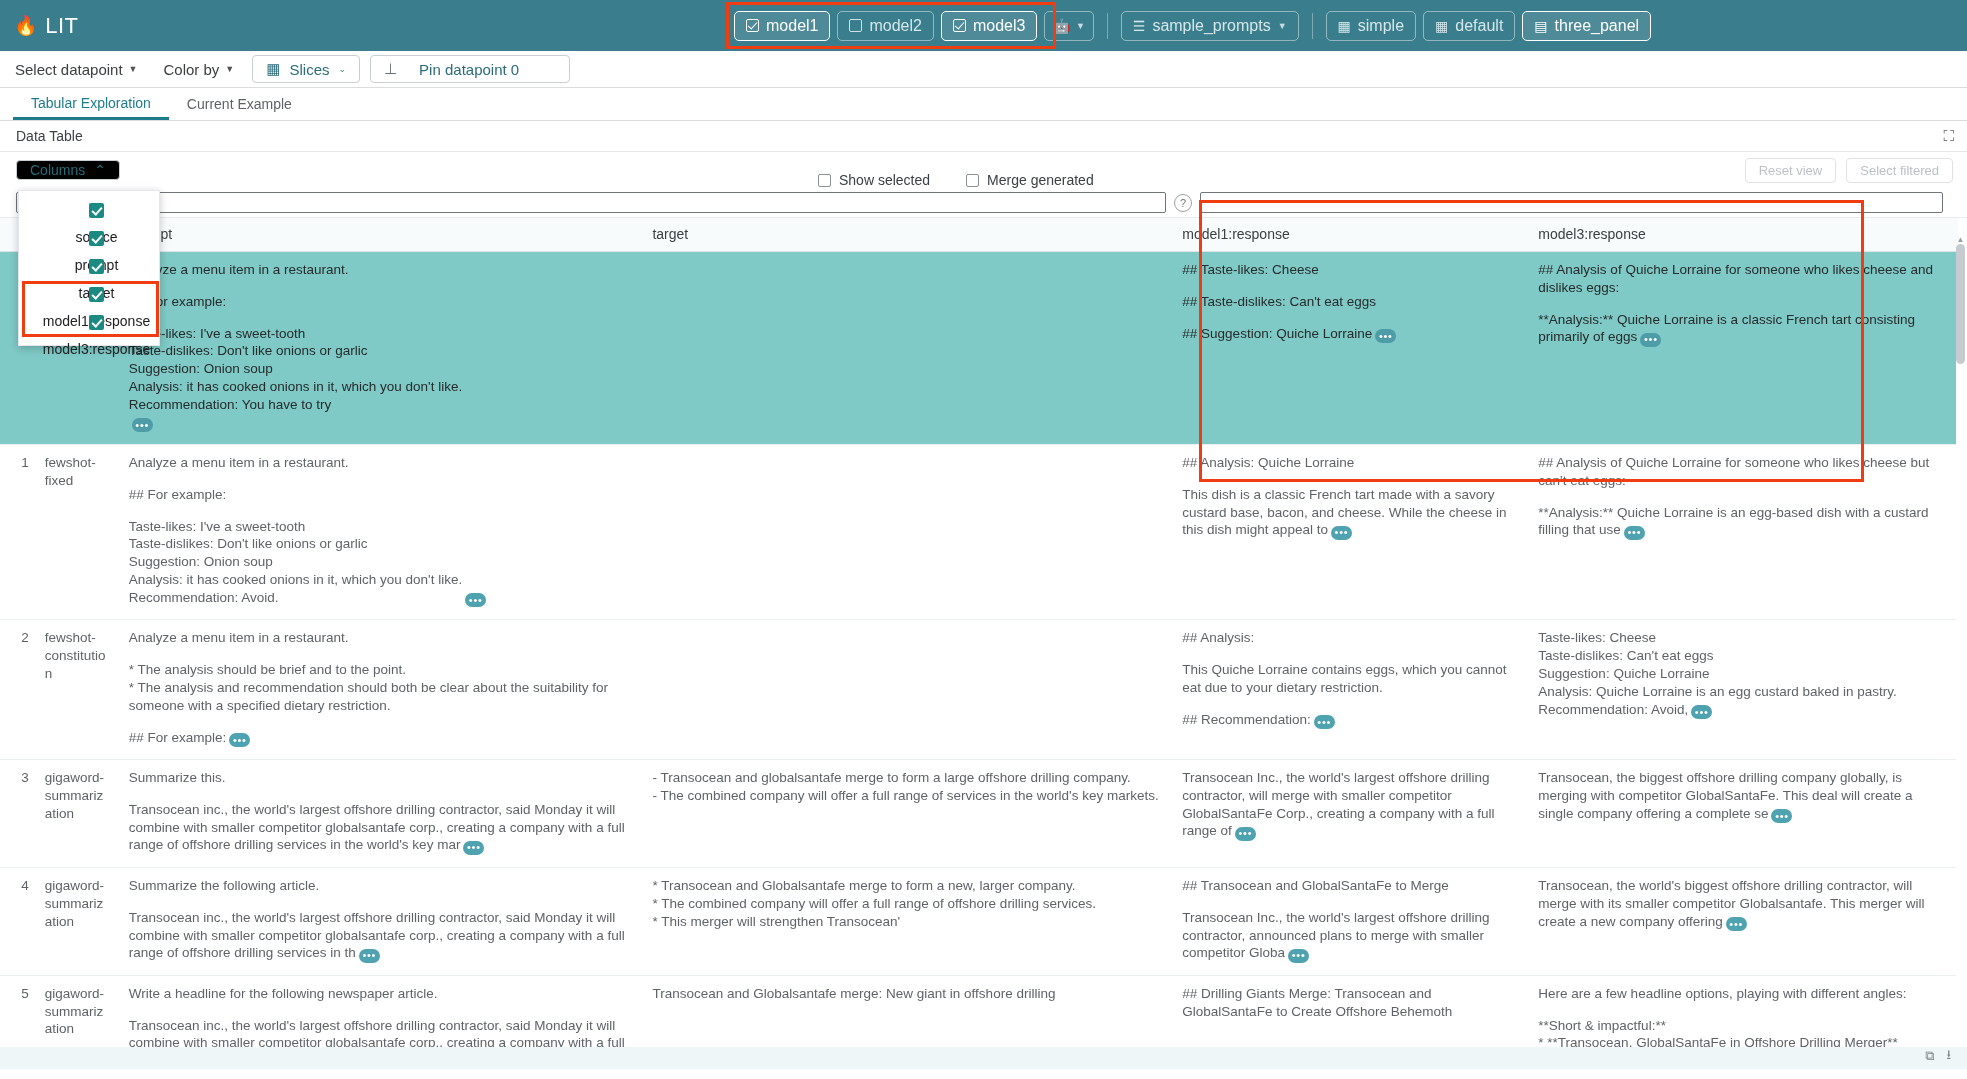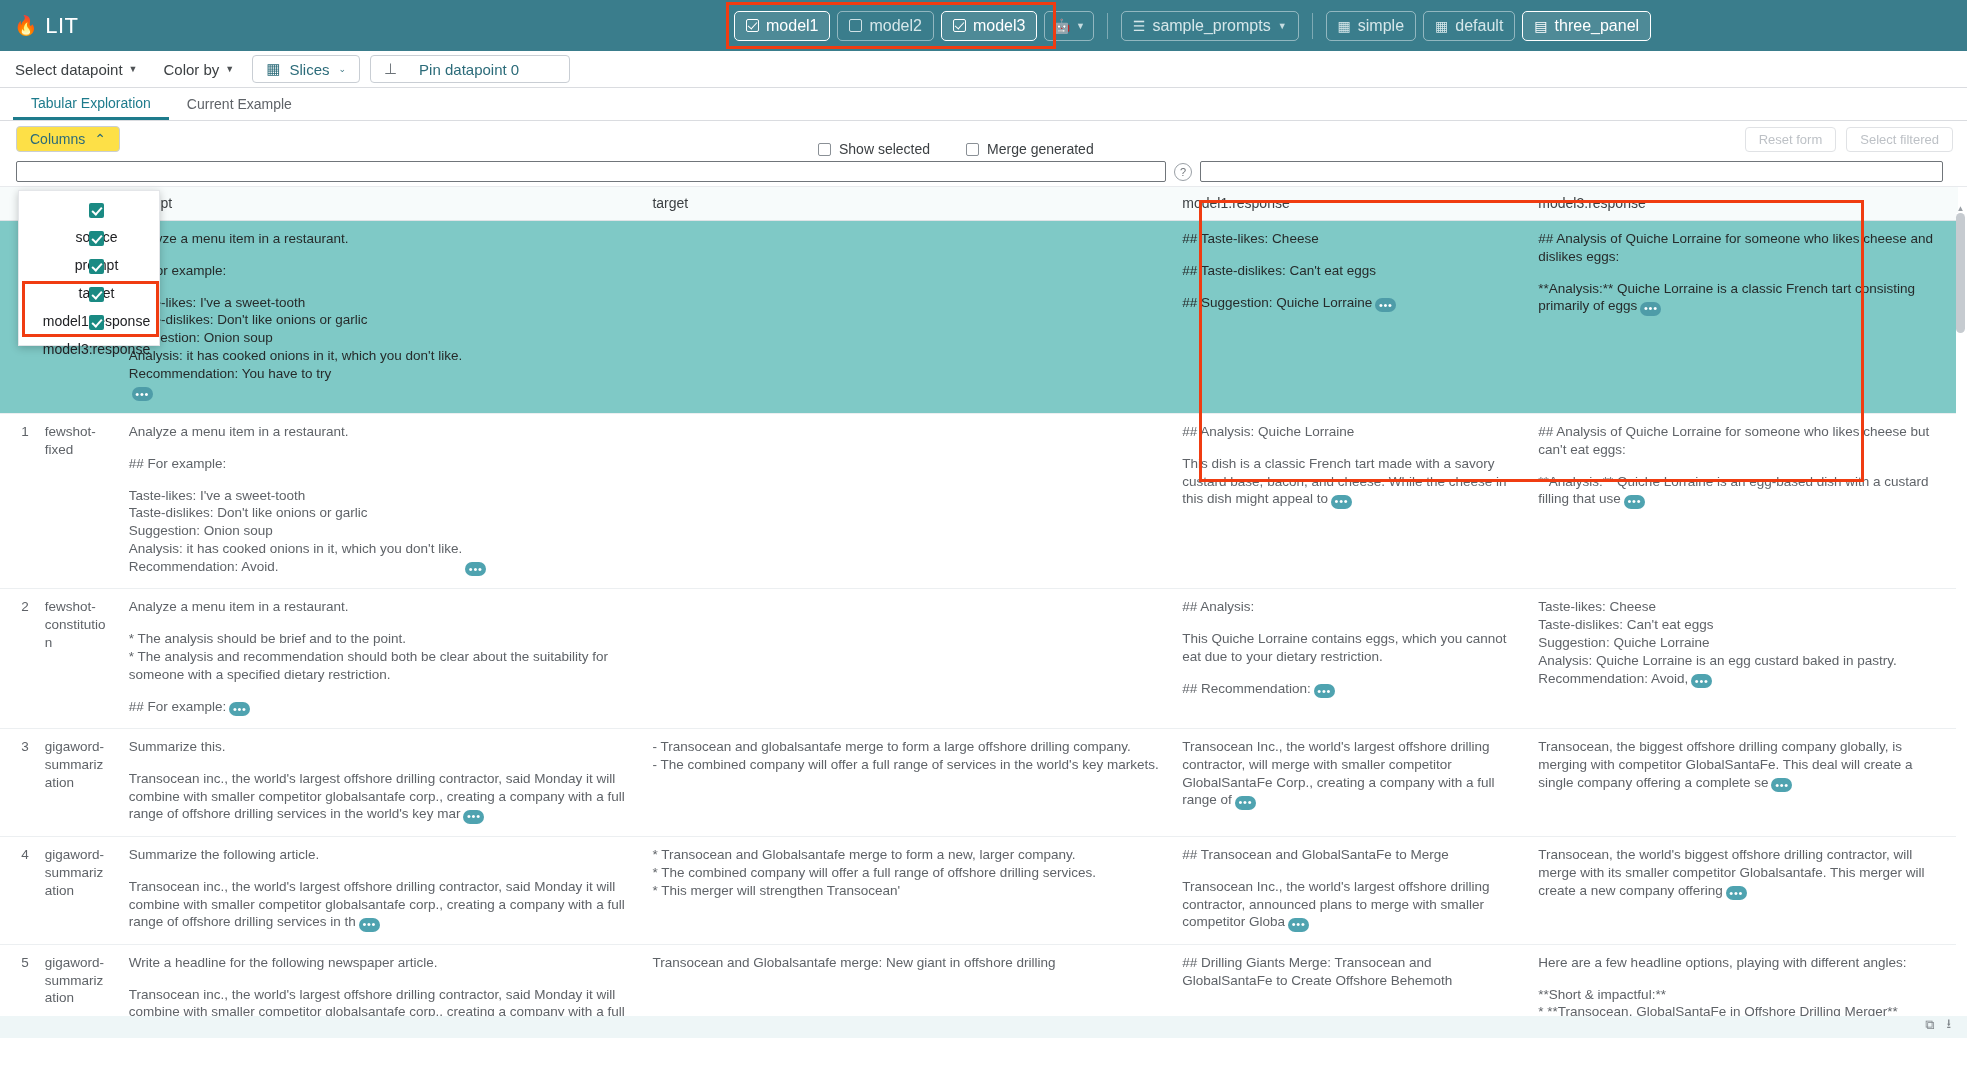--- a/index.html
+++ b/index.html
@@ -117,23 +117,23 @@
     font-size: 14px; color: #3c4043;
   }
   .expand { color: #5f6368; font-size: 15px; cursor: pointer; }
 
   .ctrlrow {
     height: 36px; display: flex; align-items: center;
     padding: 0 16px; position: relative;
   }
   .colbtn {
     display: inline-flex; align-items: center; gap: 9px;
-    height: 26px; padding: 0 13px;
+    height: 20px; padding: 0 13px;
     border: 1px solid #c9ced4; border-radius: 4px;
-    color: #2b6b79; font-size: 14px; background: #fde047; cursor: pointer;
+    color: #2b6b79; font-size: 14px; background: #000000; cursor: pointer;
   }
   .ctrl-center {
     position: absolute; left: 818px; top: 0; height: 36px;
     display: flex; align-items: flex-end; gap: 36px;
   }
   .ckrow { display: inline-flex; align-items: center; gap: 8px; font-size: 14px; color: #3c4043; cursor: pointer; }
   .ck2 { width: 13px; height: 13px; border: 1.5px solid #8a9096; border-radius: 2px; display: inline-block; }
   .ctrl-right {
     position: absolute; right: 14px; top: 0; height: 36px;
     display: flex; align-items: center; gap: 10px;
@@ -345,41 +345,45 @@
 <div class="tabs">
   <div class="tab active">
     <span>Tabular Exploration</span>
   </div>
   <div class="tab">
     <span>Current Example</span>
   </div>
 </div>
 
 <div class="module">
+  <div class="modhdr">
+    <span>Data Table</span>
+    <span class="expand">⛶</span>
+  </div>
 
   <div class="ctrlrow">
     <div class="colbtn">
       <span>Columns</span>
       <span>⌃</span>
     </div>
 
     <div class="ctrl-center">
       <div class="ckrow">
         <span class="ck2"></span>
         <span>Show selected</span>
       </div>
       <div class="ckrow">
         <span class="ck2"></span>
         <span>Merge generated</span>
       </div>
     </div>
 
     <div class="ctrl-right">
       <div class="ghostbtn">
-        <span>Reset form</span>
+        <span>Reset view</span>
       </div>
       <div class="ghostbtn">
         <span>Select filtered</span>
       </div>
     </div>
   </div>
 
   <div class="searchrow">
     <div class="searchbox"></div>
     <div class="helpicon">?</div>

